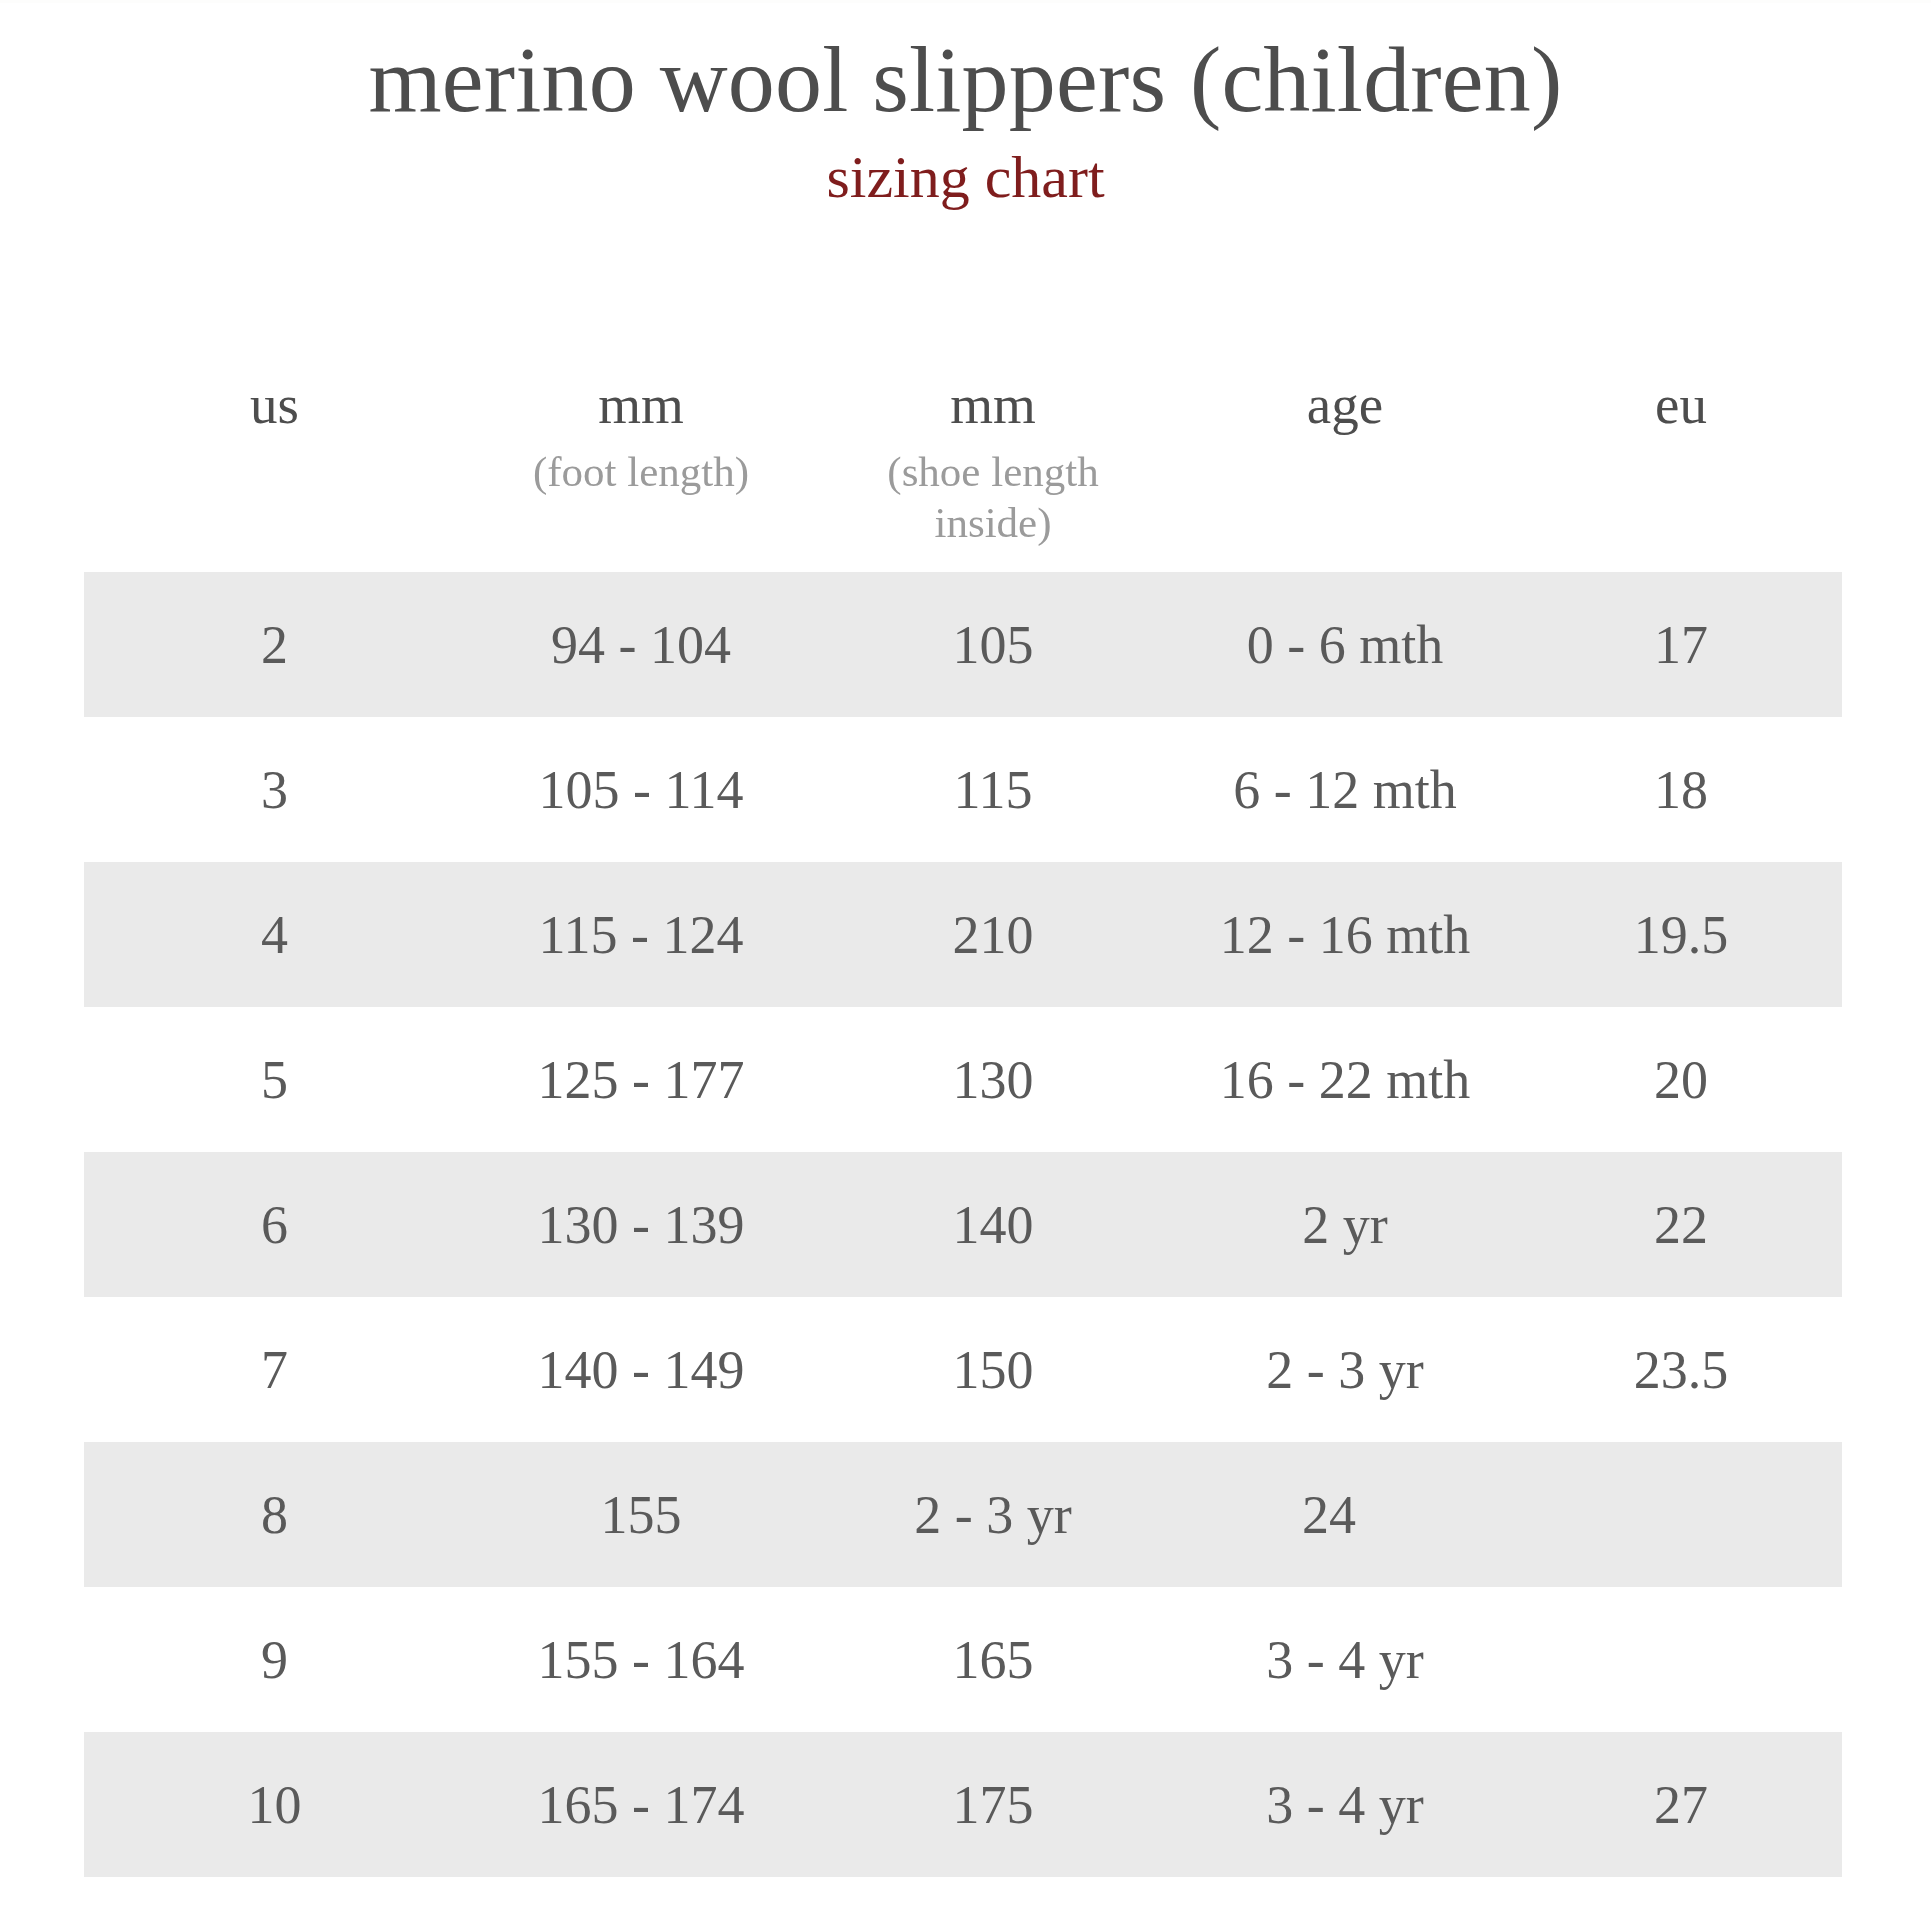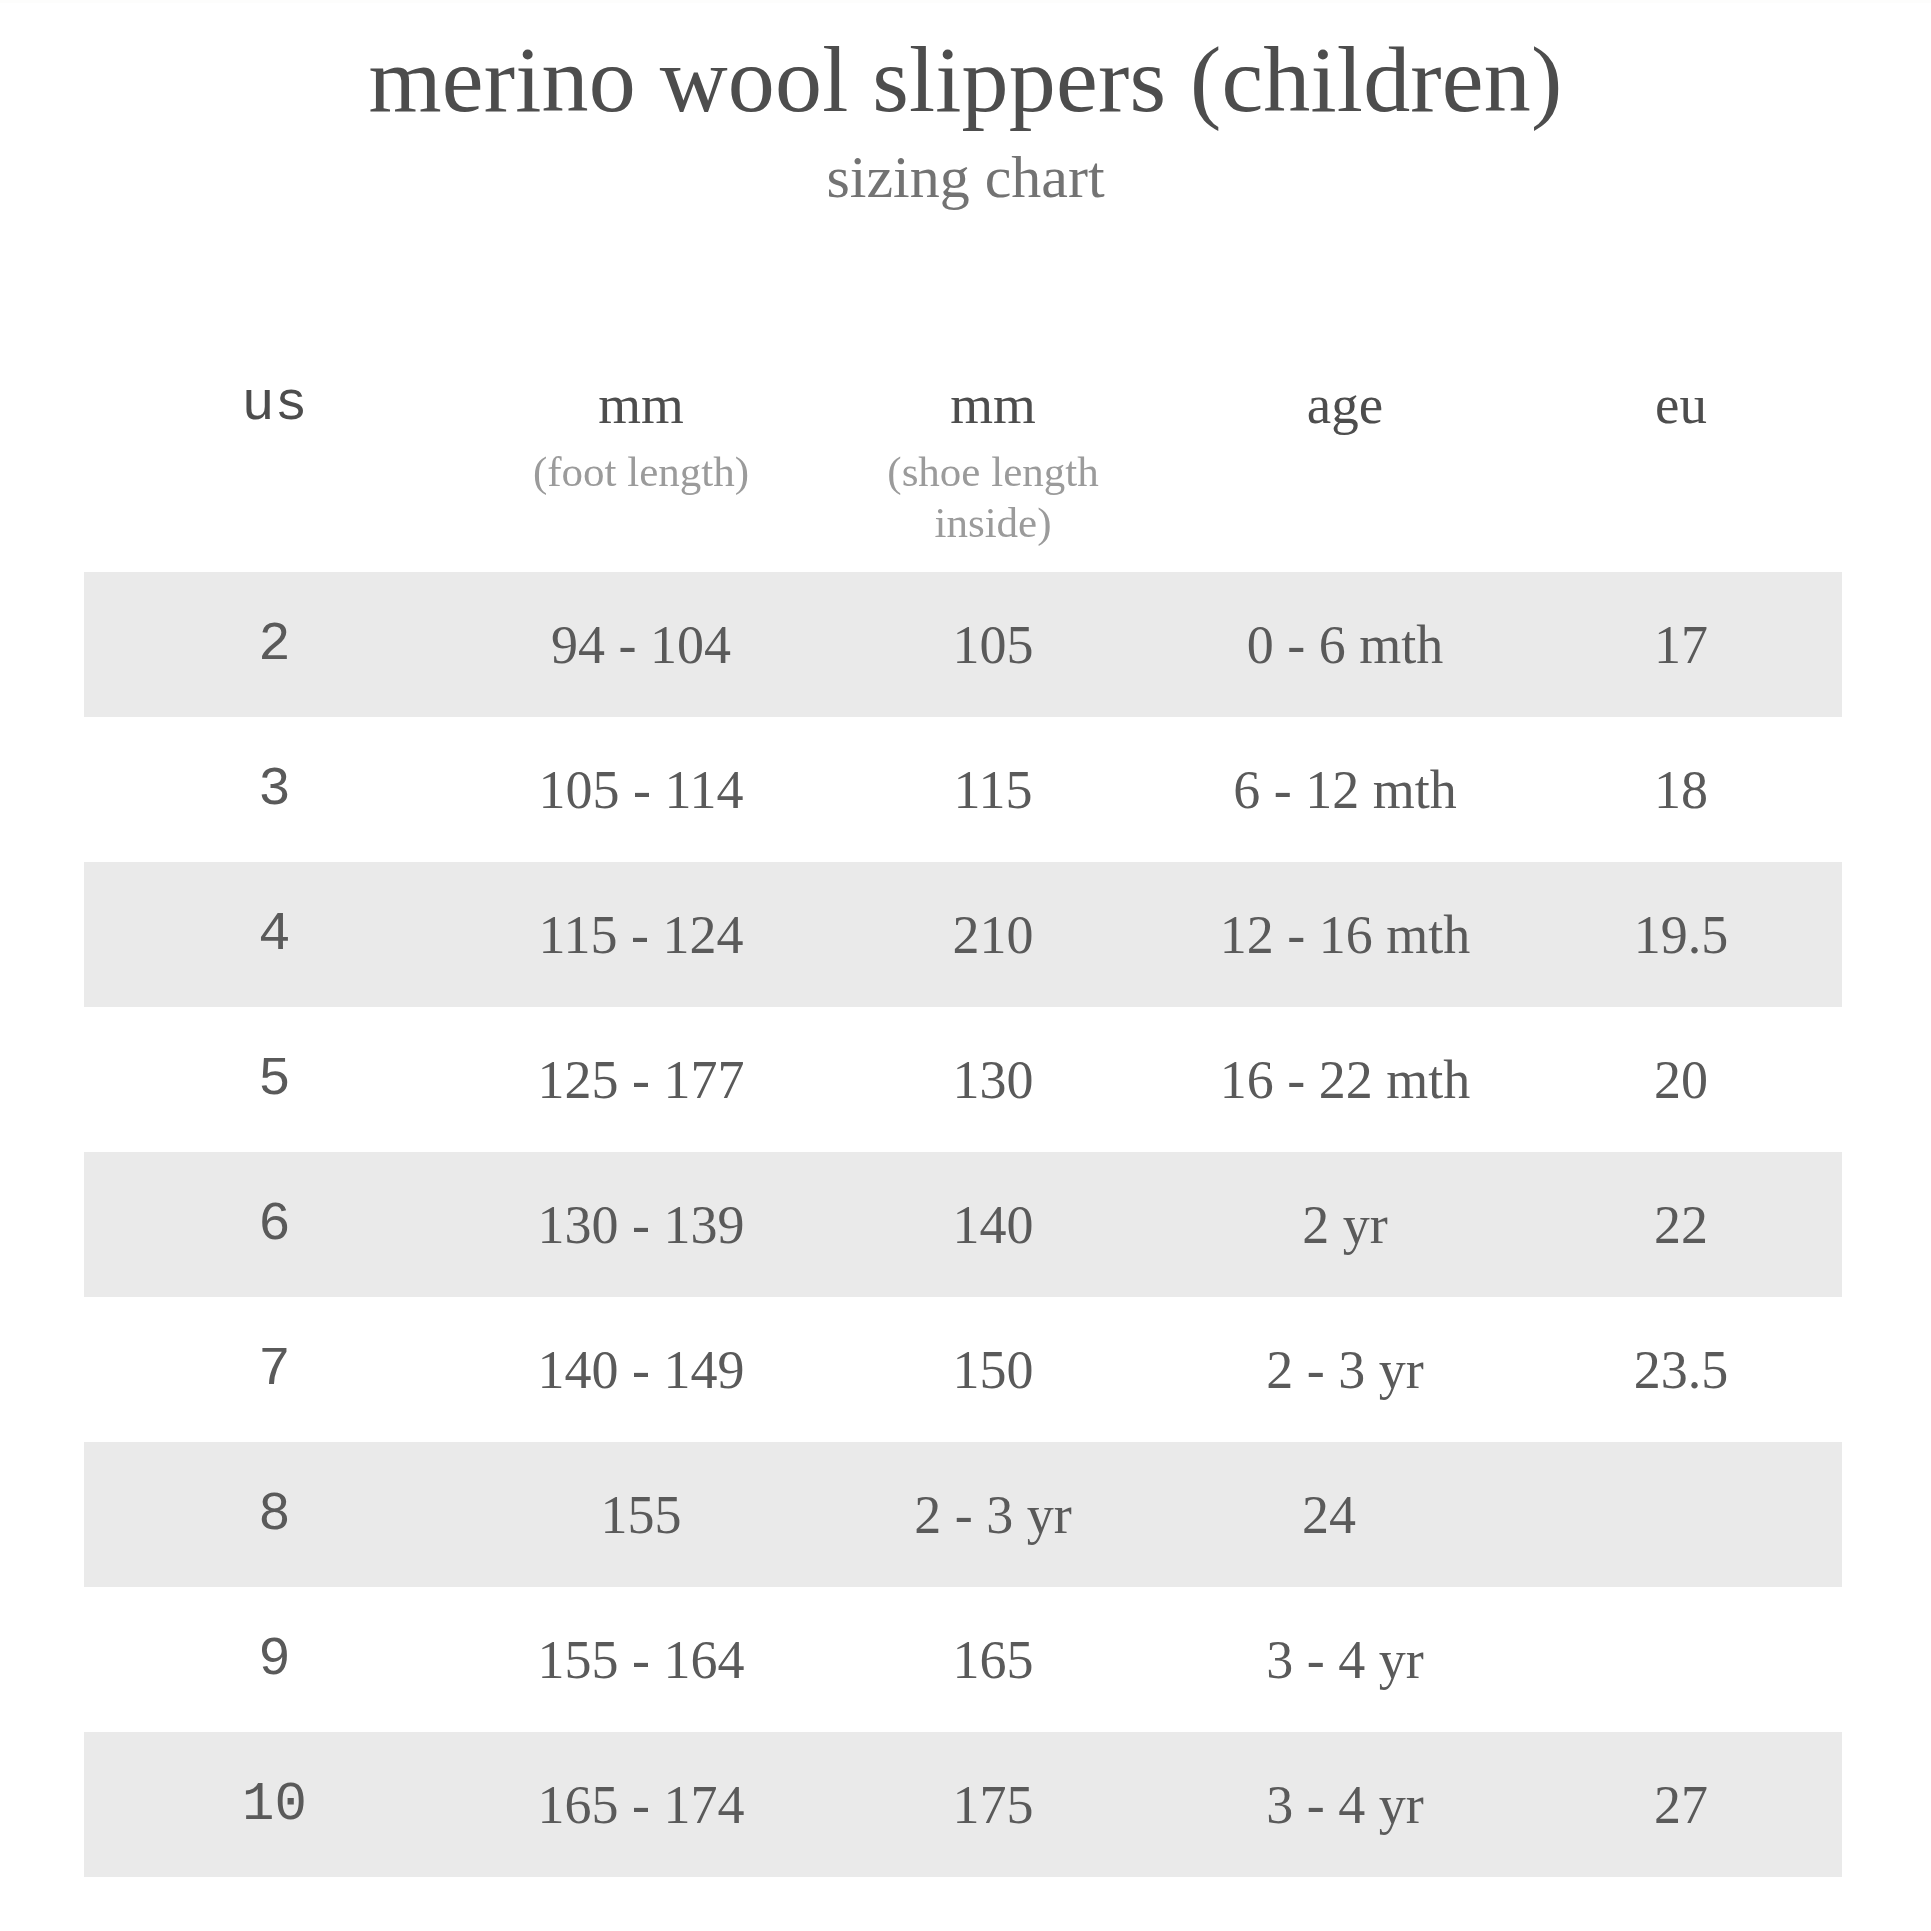--- a/index.html
+++ b/index.html
@@ -40,21 +40,21 @@
     letter-spacing: 0.2px;
     margin: 0;
     padding-top: 29px;
     white-space: nowrap;
   }
   .subtitle {
     font-family: "Liberation Serif", "DejaVu Serif", serif;
     font-size: 60px;
     line-height: 1.1;
     font-weight: 400;
-    color: #737373;
+    color: #7f1d1d;
     margin: 0;
     padding-top: 13.5px;
     white-space: nowrap;
   }
 
   
   .table {
     position: absolute;
     top: 367px;
     left: 84px;
@@ -87,21 +87,21 @@
   .cell {
     box-sizing: border-box;
     text-align: center;
     display: flex;
     flex-direction: column;
     align-items: center;
     justify-content: center;
   }
 
   
-  .c-us   { width: 381px; font-family: Liberation Mono, monospace; }
+  .c-us   { width: 381px; }
   .c-mm1  { width: 352px; }
   .c-mm2  { width: 352px; }
   .c-age  { width: 352px; }
   .c-eu   { width: 320px; }
 
   .head-cell {
     justify-content: flex-start;
     padding-top: 9.7px;
   }
   .head-main {

